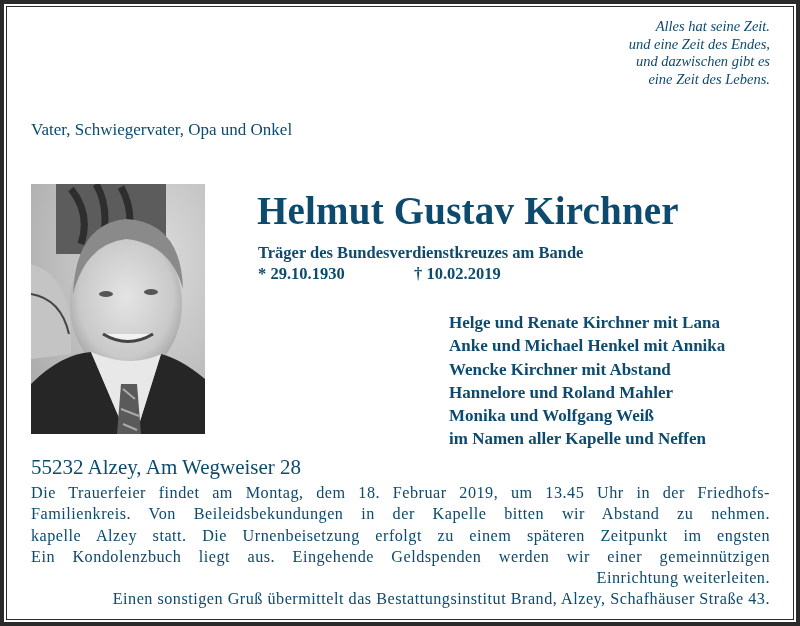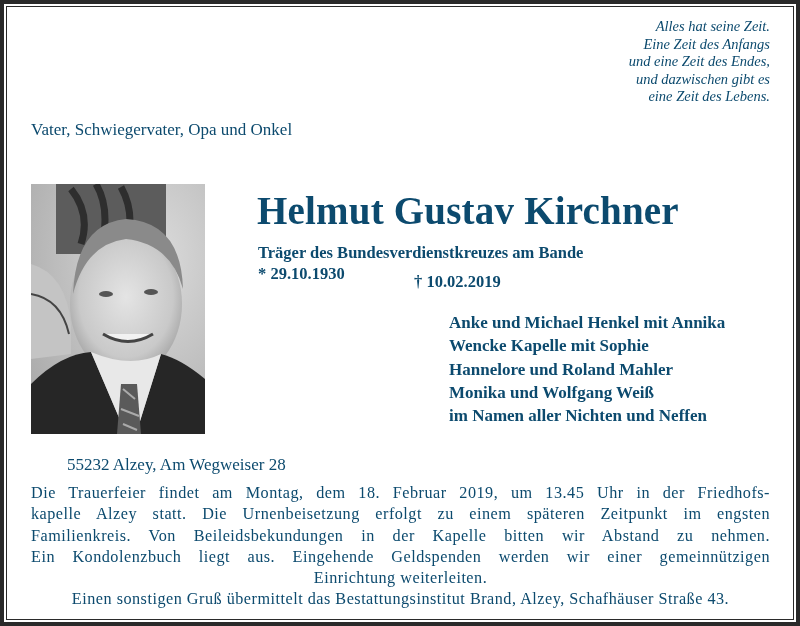--- a/index.html
+++ b/index.html
@@ -31,46 +31,45 @@
     font-size:39px; font-weight:bold; letter-spacing:0.2px; white-space:nowrap;text-align:right;
   }
   .honor {
     position:absolute; left:258px; top:243px;
     font-size:16.5px; font-weight:bold; white-space:nowrap;
   }
   .dates {
     position:absolute; left:258px; top:264px;
     font-size:16.5px; font-weight:bold; white-space:nowrap;
   }
-  .dates .death { position:absolute; left:156px; top:8px; }
+  .dates .death { position:absolute; left:156px; top:0; }
   .family {
     position:absolute; left:449px; top:311px;
     font-size:17px; font-weight:bold; line-height:23.3px; white-space:nowrap;
   }
   .address {
     position:absolute; left:31px; top:455px;
-    font-size:17px; white-space:nowrap;margin-left:36px;
+    font-size:21px; white-space:nowrap;
   }
   .body-text {
     position:absolute; left:31px; top:483px; width:739px;
     font-size:16.2px; line-height:21.3px; letter-spacing:0.5px;
   }
   .body-text .jline { display:block; text-align:justify; text-align-last:justify; white-space:nowrap; }
-  .body-text .lline { display:block; text-align:center; white-space:nowrap; }
+  .body-text .lline { display:block; text-align:right; white-space:nowrap; }
 </style>
 </head>
 <body>
 
 <div class="frame-outer">
   <div class="frame-inner"></div>
 </div>
 
 <div class="poem serif">
   <div>Alles hat seine Zeit.</div>
-  <div>Eine Zeit des Anfangs</div>
   <div>und eine Zeit des Endes,</div>
   <div>und dazwischen gibt es</div>
   <div>eine Zeit des Lebens.</div>
 </div>
 
 <div class="intro serif">
   <div>Vater, Schwiegervater, Opa und Onkel</div>
 </div>
 
 <div class="photo">
@@ -105,29 +104,30 @@
 </div>
 
 <div class="name serif">Helmut Gustav Kirchner</div>
 <div class="honor serif">Träger des Bundesverdienstkreuzes am Bande</div>
 <div class="dates serif">
   <span>* 29.10.1930</span>
   <span class="death">† 10.02.2019</span>
 </div>
 
 <div class="family serif">
+  <div>Helge und Renate Kirchner mit Lana</div>
   <div>Anke und Michael Henkel mit Annika</div>
-  <div>Wencke Kapelle mit Sophie</div>
+  <div>Wencke Kirchner mit Abstand</div>
   <div>Hannelore und Roland Mahler</div>
   <div>Monika und Wolfgang Weiß</div>
-  <div>im Namen aller Nichten und Neffen</div>
+  <div>im Namen aller Kapelle und Neffen</div>
 </div>
 
 <div class="address serif">55232 Alzey, Am Wegweiser 28</div>
 
 <div class="body-text serif">
   <span class="jline">Die Trauerfeier findet am Montag, dem 18. Februar 2019, um 13.45 Uhr in der Friedhofs-</span>
+  <span class="jline">Familienkreis. Von Beileidsbekundungen in der Kapelle bitten wir Abstand zu nehmen.</span>
   <span class="jline">kapelle Alzey statt. Die Urnenbeisetzung erfolgt zu einem späteren Zeitpunkt im engsten</span>
-  <span class="jline">Familienkreis. Von Beileidsbekundungen in der Kapelle bitten wir Abstand zu nehmen.</span>
   <span class="jline">Ein Kondolenzbuch liegt aus. Eingehende Geldspenden werden wir einer gemeinnützigen</span>
   <span class="lline">Einrichtung weiterleiten.</span>
   <span class="lline">Einen sonstigen Gruß übermittelt das Bestattungsinstitut Brand, Alzey, Schafhäuser Straße 43.</span>
 </div>
 
 </body></html>

